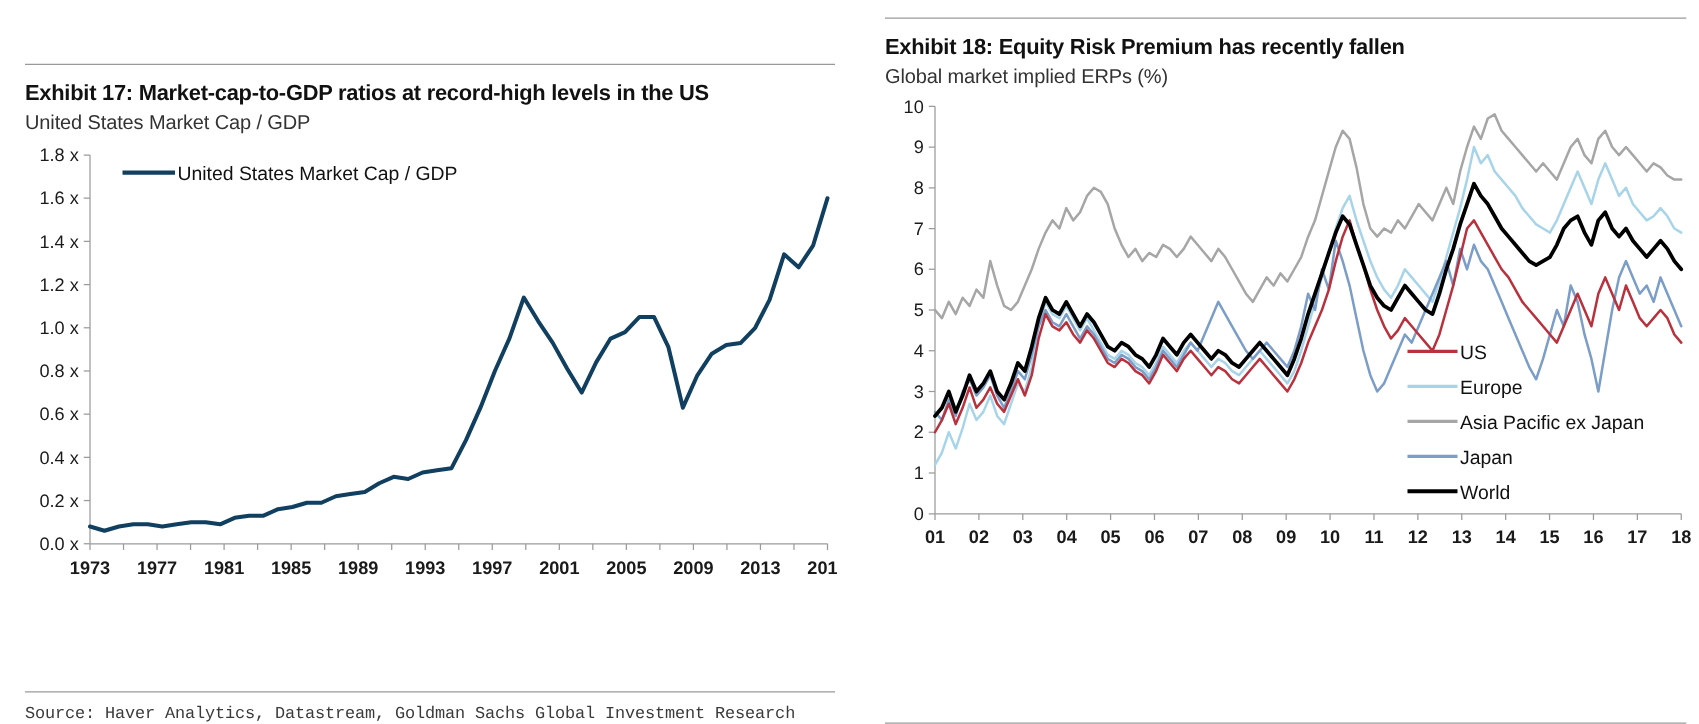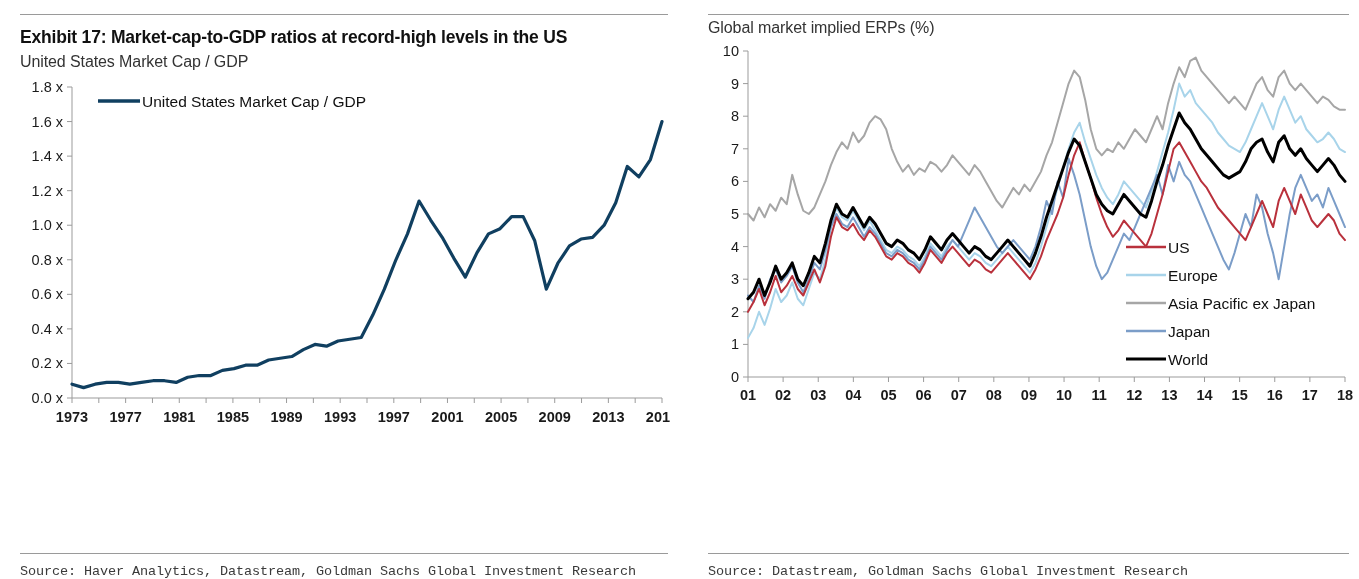--- a/index.html
+++ b/index.html
@@ -20,21 +20,21 @@
     height: 579px;
     display: flex;
     box-sizing: border-box;
   }
   .panel {
     position: relative;
     box-sizing: border-box;
     display: flex;
     flex-direction: column;
   }
-  .panel-left  { width: 690px; padding: 0 22px 0 20px; }
+  .panel-left  { width: 690px; padding: 0 22px 0 20px; margin-top: 37px; }
   .panel-right { width: 669px; padding: 0 10px 0 18px; }
 
   .rule-top {
     height: 0;
     border-top: 1px solid #9a9a9a;
     margin-top: 14px;
   }
   .rule-bottom {
     height: 0;
     border-top: 1px solid #9a9a9a;
@@ -156,20 +156,21 @@
           <text x="122" y="34" font-size="15.5" text-anchor="start" class="legend-label">United States Market Cap / GDP</text>
         </svg>
     </div>
 
     <div class="rule-bottom"></div>
     <div class="source-line">Source: Haver Analytics, Datastream, Goldman Sachs Global Investment Research</div>
   </div>
 
   <div class="panel panel-right">
     <div class="rule-top"></div>
+    <div class="exhibit-title">Exhibit 18: Equity Risk Premium has recently fallen</div>
     <div class="exhibit-subtitle">Global market implied ERPs (%)</div>
 
     <div class="chart-area">
       <svg id="chart-right" width="645" height="385" viewBox="0 0 645 385">
           <line x1="35" y1="338" x2="40" y2="338" class="tick-mark"></line>
           <text x="31" y="343" font-size="14.5" text-anchor="end" class="tick-label">0</text>
           <line x1="35" y1="305.4" x2="40" y2="305.4" class="tick-mark"></line>
           <text x="31" y="310.4" font-size="14.5" text-anchor="end" class="tick-label">1</text>
           <line x1="35" y1="272.8" x2="40" y2="272.8" class="tick-mark"></line>
           <text x="31" y="277.8" font-size="14.5" text-anchor="end" class="tick-label">2</text>
@@ -239,16 +240,15 @@
           <line x1="418" y1="264" x2="458" y2="264" stroke="#a6a6a6" stroke-width="2.6"></line>
           <text x="460" y="270" font-size="15.5" text-anchor="start" class="legend-label">Asia Pacific ex Japan</text>
           <line x1="418" y1="292" x2="458" y2="292" stroke="#7b9dc8" stroke-width="2.6"></line>
           <text x="460" y="298" font-size="15.5" text-anchor="start" class="legend-label">Japan</text>
           <line x1="418" y1="320" x2="458" y2="320" stroke="#000000" stroke-width="3.2"></line>
           <text x="460" y="326" font-size="15.5" text-anchor="start" class="legend-label">World</text>
         </svg>
     </div>
 
     <div class="rule-bottom"></div>
-    <div class="source-line">Source: Datastream, Goldman Sachs Global Investment Research</div>
   </div>
 
 </div>
 
 </body></html>

